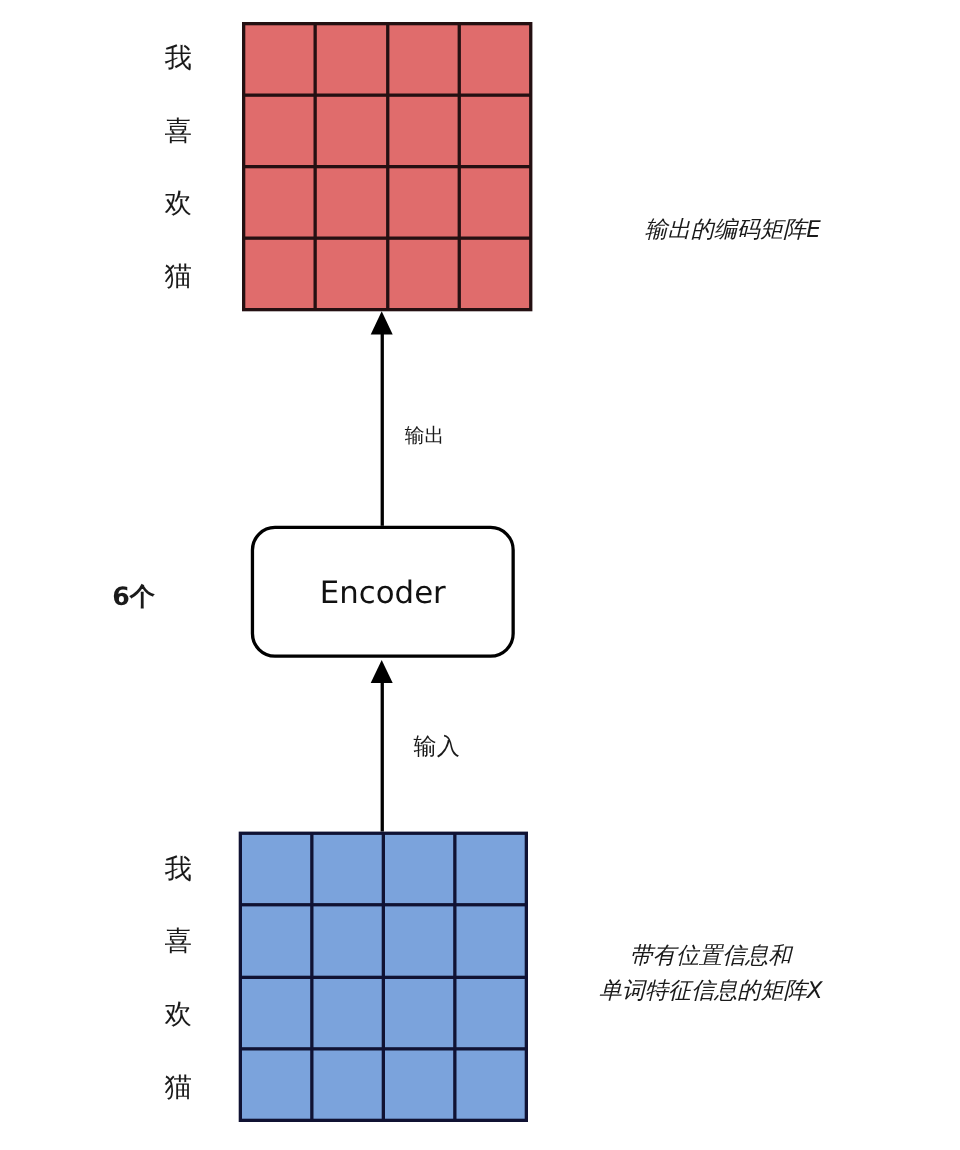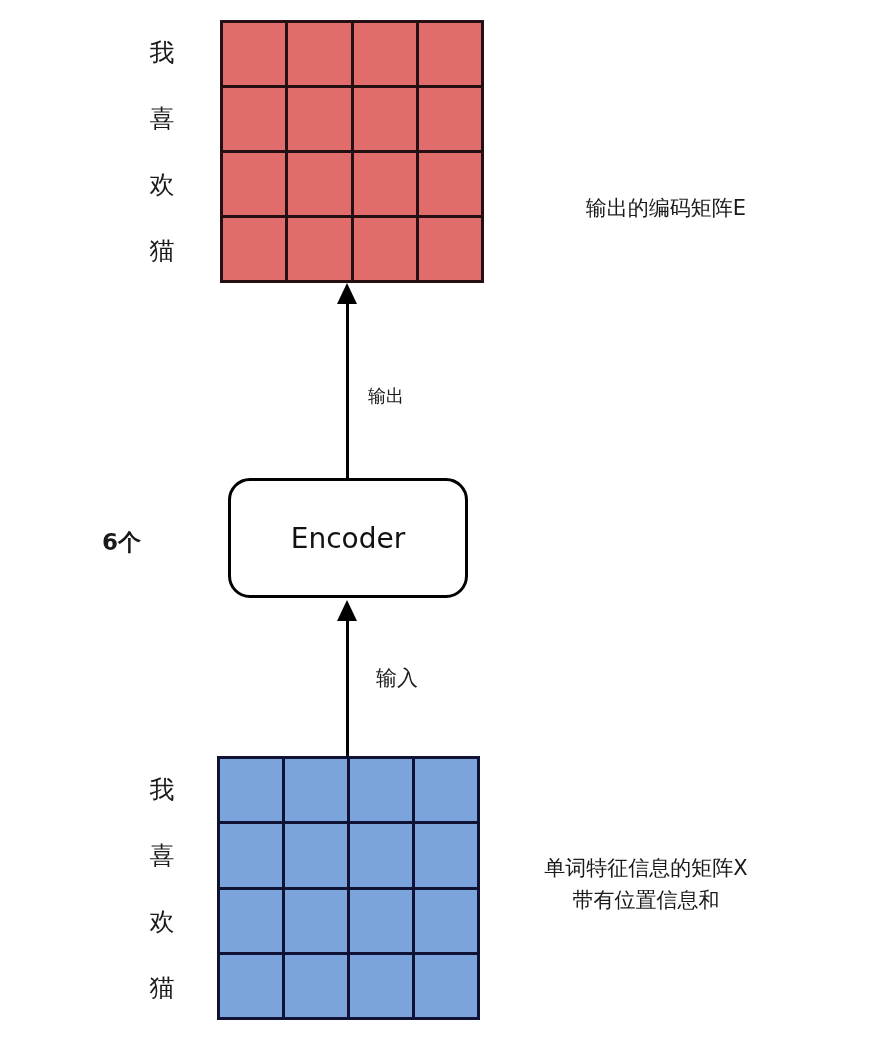--- a/index.html
+++ b/index.html
@@ -77,20 +77,21 @@
   .txt { position: absolute; color: #1a1a1a; white-space: nowrap; }
   .arrow-label-output { left: 368px; top: 384px; font-size: 18px; }
   .arrow-label-input  { left: 376px; top: 664px; font-size: 21px; font-family: Liberation Mono, monospace; }
   .encoder-count      { left: 102px; top: 527px; font-size: 23px; font-weight: bold; }
   .caption {
     position: absolute;
     text-align: center;
     font-size: 21px;
     color: #1a1a1a;
     line-height: 32px;
+    font-style: italic;
   }
   .caption-output { left: 546px; top: 192px; width: 240px; }
   .caption-input  { left: 520px; top: 852px; width: 252px; }
 </style>
 </head>
 <body>
 
 <div class="canvas">
 
   <div class="label-col label-col-output">
@@ -155,17 +156,17 @@
     <div class="cell"></div>
     <div class="cell"></div>
     <div class="cell"></div>
     <div class="cell"></div>
     <div class="cell"></div>
     <div class="cell"></div>
     <div class="cell"></div>
   </div>
 
   <div class="caption caption-input">
+    <div>带有位置信息和</div>
     <div>单词特征信息的矩阵X</div>
-    <div>带有位置信息和</div>
   </div>
 
 </div>
 
 </body></html>

